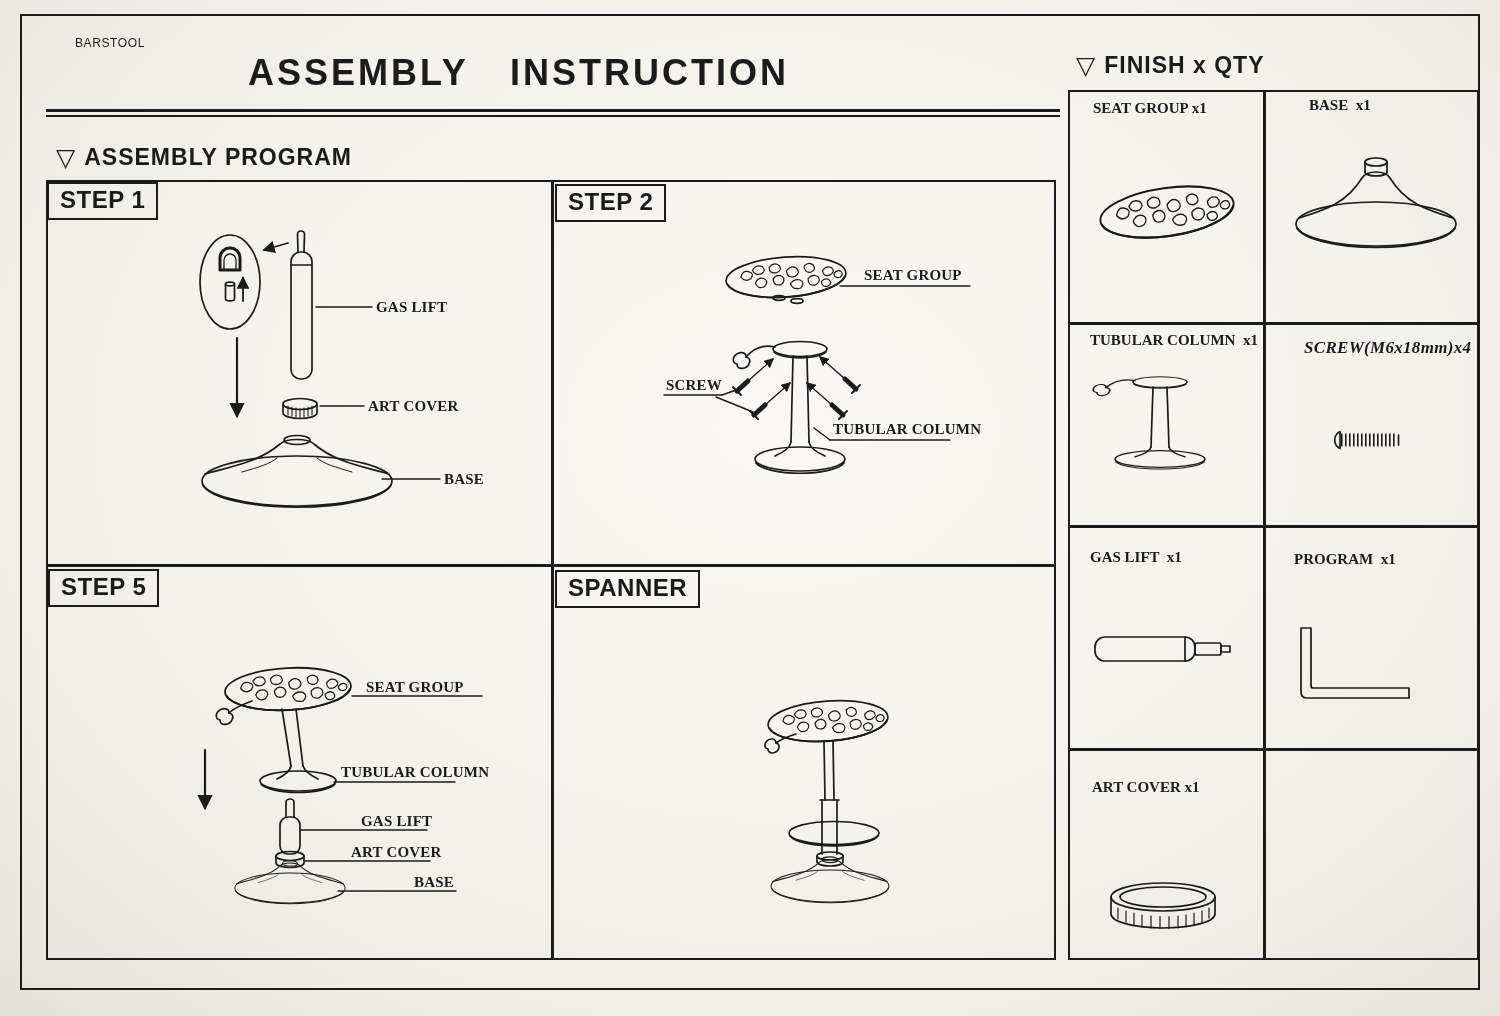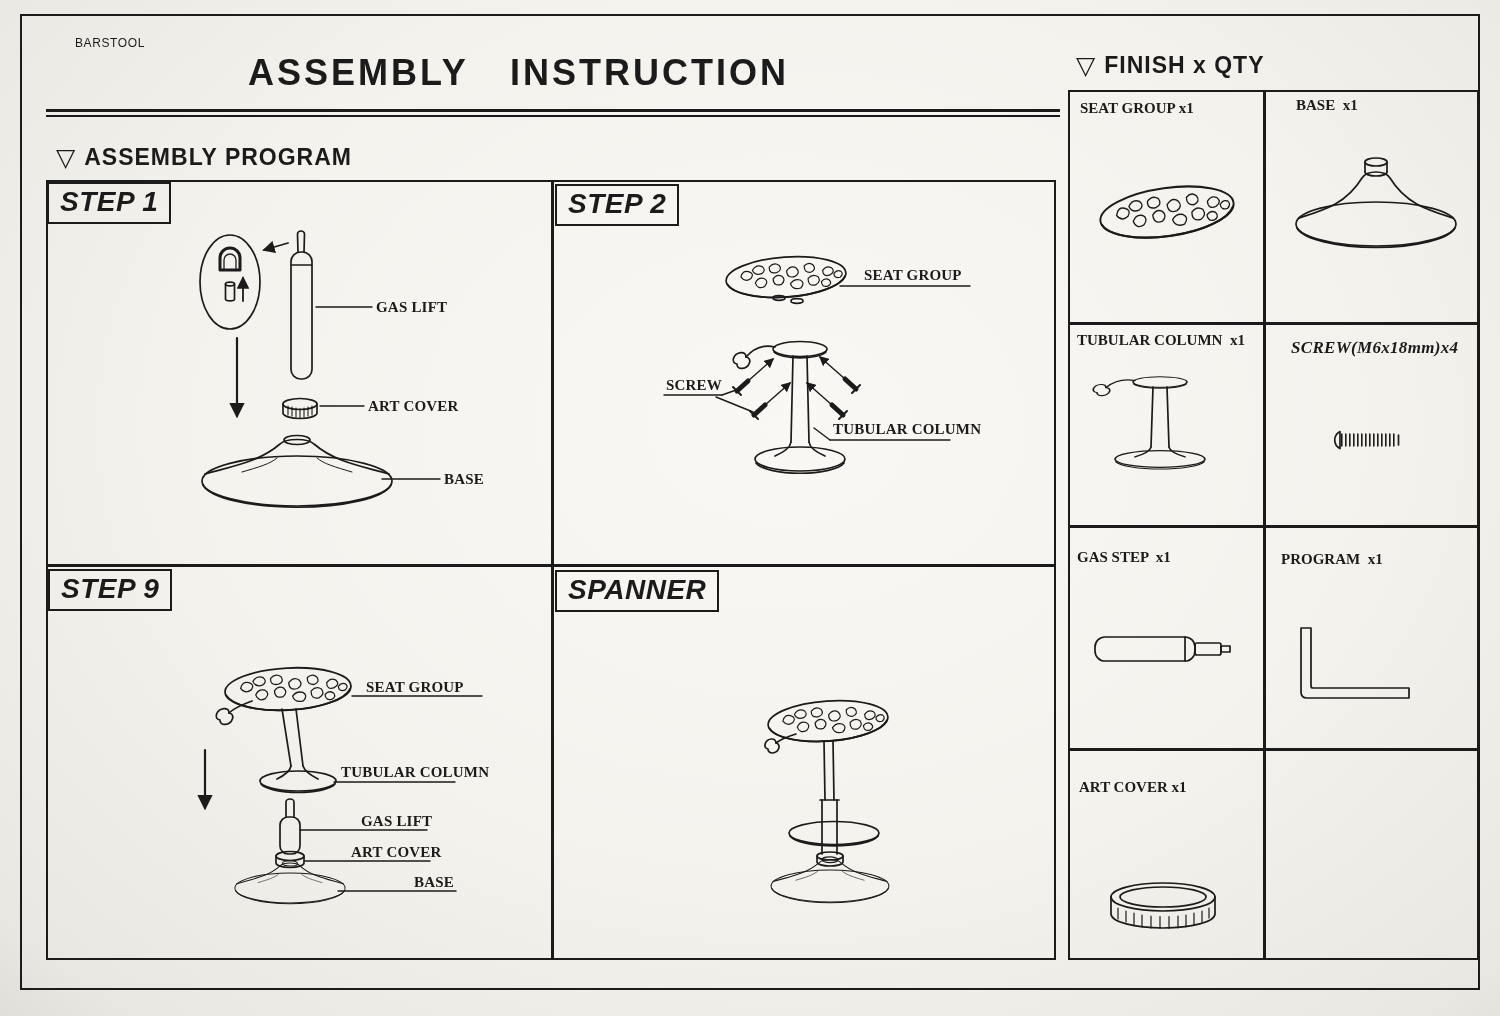--- a/index.html
+++ b/index.html
@@ -19,29 +19,29 @@
     position:absolute; left:248px; top:52px; width:624px; text-align:left;
     font-size:36px; font-weight:bold; letter-spacing:3px; word-spacing:8px; white-space:pre;
   }
   .heading { position:absolute; display:flex; align-items:center; font-weight:bold; }
   .heading .tri { font-family:"DejaVu Sans", sans-serif; font-size:25px; font-weight:normal; margin-right:9px; line-height:1; }
   .heading .heading-text { font-size:23px; letter-spacing:1px; }
   .assembly-heading { left:56px; top:144px; }
   .parts-heading { left:1076px; top:52px; }
   .step-tag {
     position:absolute; border:2.5px solid #1b1b1b; padding:2px 11px 4px;
-    font-size:28px; font-weight:bold; letter-spacing:.5px; background:transparent;font-style:italic;
+    font-size:24px; font-weight:bold; letter-spacing:.5px; background:transparent;
   }
   .dlabel {
     position:absolute; font-family:"Liberation Serif", serif; font-weight:bold;
     font-size:15px; letter-spacing:.2px; white-space:pre;
   }
   .plabel {
     position:absolute; font-family:"Liberation Serif", serif; font-weight:bold;
-    font-size:15px; white-space:pre;
+    font-size:15px; white-space:pre;margin-left:13px;
   }
   .plabel.big { font-size:17px; letter-spacing:.3px;font-style:italic; }
   svg.art { position:absolute; left:0; top:0; pointer-events:none; }
 </style>
 </head>
 <body>
 
 <div class="page">
 
   <div class="sheet-border"></div>
@@ -65,21 +65,21 @@
   <div class="hline" style="left:46px;top:564px;width:1010px"></div>
 
   <div class="outline" style="left:1068px;top:90px;width:411px;height:870px"></div>
   <div class="vline" style="left:1263px;top:90px;height:870px"></div>
   <div class="hline" style="left:1068px;top:322px;width:411px"></div>
   <div class="hline" style="left:1068px;top:525px;width:411px"></div>
   <div class="hline" style="left:1068px;top:748px;width:411px"></div>
 
   <div class="step-tag" style="left:47px;top:182px">STEP 1</div>
   <div class="step-tag" style="left:555px;top:184px">STEP 2</div>
-  <div class="step-tag" style="left:48px;top:569px">STEP 9</div>
+  <div class="step-tag" style="left:48px;top:569px">STEP 5</div>
   <div class="step-tag" style="left:555px;top:570px">SPANNER</div>
 
   <svg class="art" width="1500" height="1016" viewBox="0 0 1500 1016">
     <defs>
       <marker id="ah" viewBox="0 0 10 10" refX="8.5" refY="5" markerWidth="7" markerHeight="7" orient="auto-start-reverse">
         <path d="M0 0 L10 5 L0 10 Z" fill="#1b1b1b" stroke="none"></path>
       </marker>
       <g id="seat">
         <ellipse cx="0" cy="0" rx="60" ry="20"></ellipse>
         <path d="M-59 3 A60 21 0 0 0 59 3"></path>
@@ -237,17 +237,17 @@
   <span class="dlabel" style="left:366px;top:679px">SEAT GROUP</span>
   <span class="dlabel" style="left:341px;top:764px">TUBULAR COLUMN</span>
   <span class="dlabel" style="left:361px;top:813px">GAS LIFT</span>
   <span class="dlabel" style="left:351px;top:844px">ART COVER</span>
   <span class="dlabel" style="left:414px;top:874px">BASE</span>
 
   <span class="plabel" style="left:1080px;top:100px">SEAT GROUP x1</span>
   <span class="plabel" style="left:1296px;top:97px">BASE  x1</span>
   <span class="plabel" style="left:1077px;top:332px">TUBULAR COLUMN  x1</span>
   <span class="plabel big" style="left:1291px;top:338px">SCREW(M6x18mm)x4</span>
-  <span class="plabel" style="left:1077px;top:549px">GAS STEP  x1</span>
+  <span class="plabel" style="left:1077px;top:549px">GAS LIFT  x1</span>
   <span class="plabel" style="left:1281px;top:551px">PROGRAM  x1</span>
   <span class="plabel" style="left:1079px;top:779px">ART COVER x1</span>
 
 </div>
 
 </body></html>

